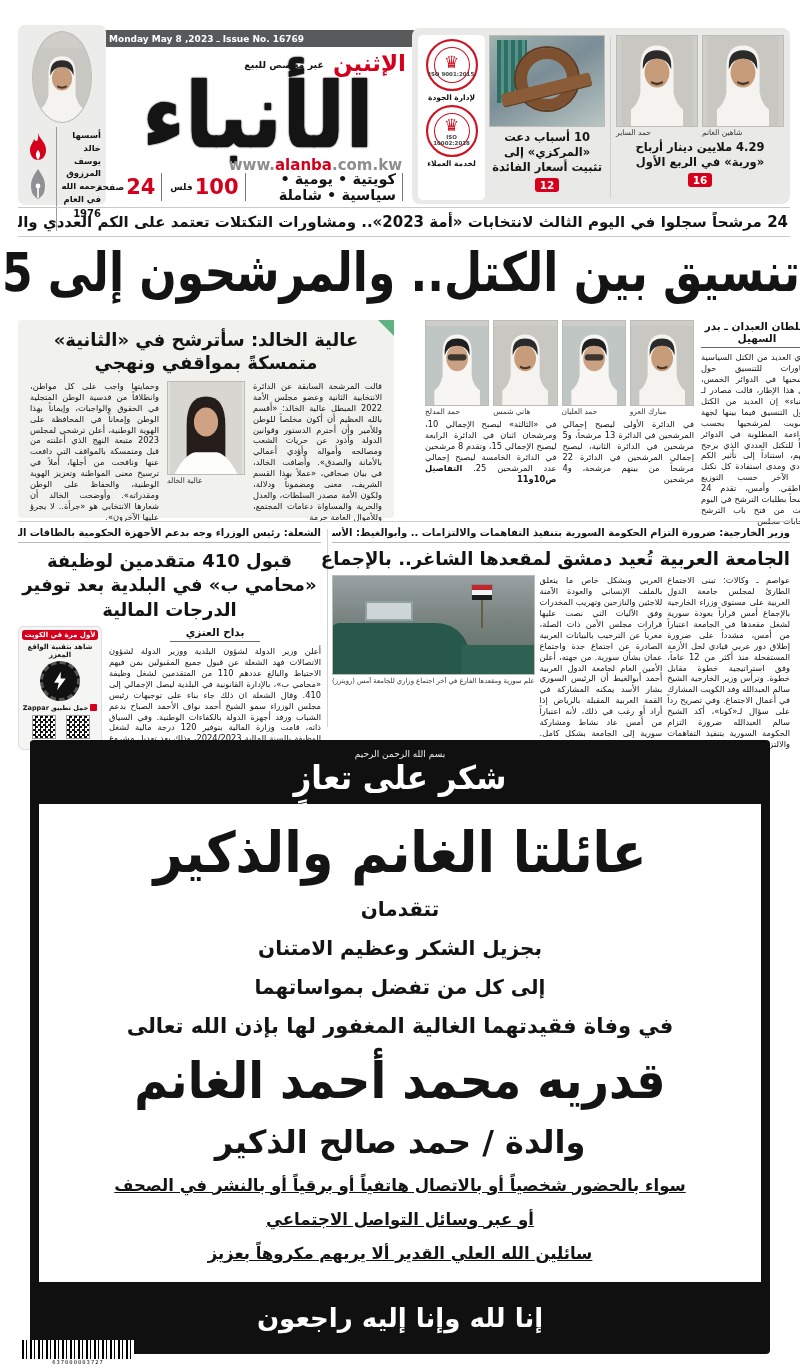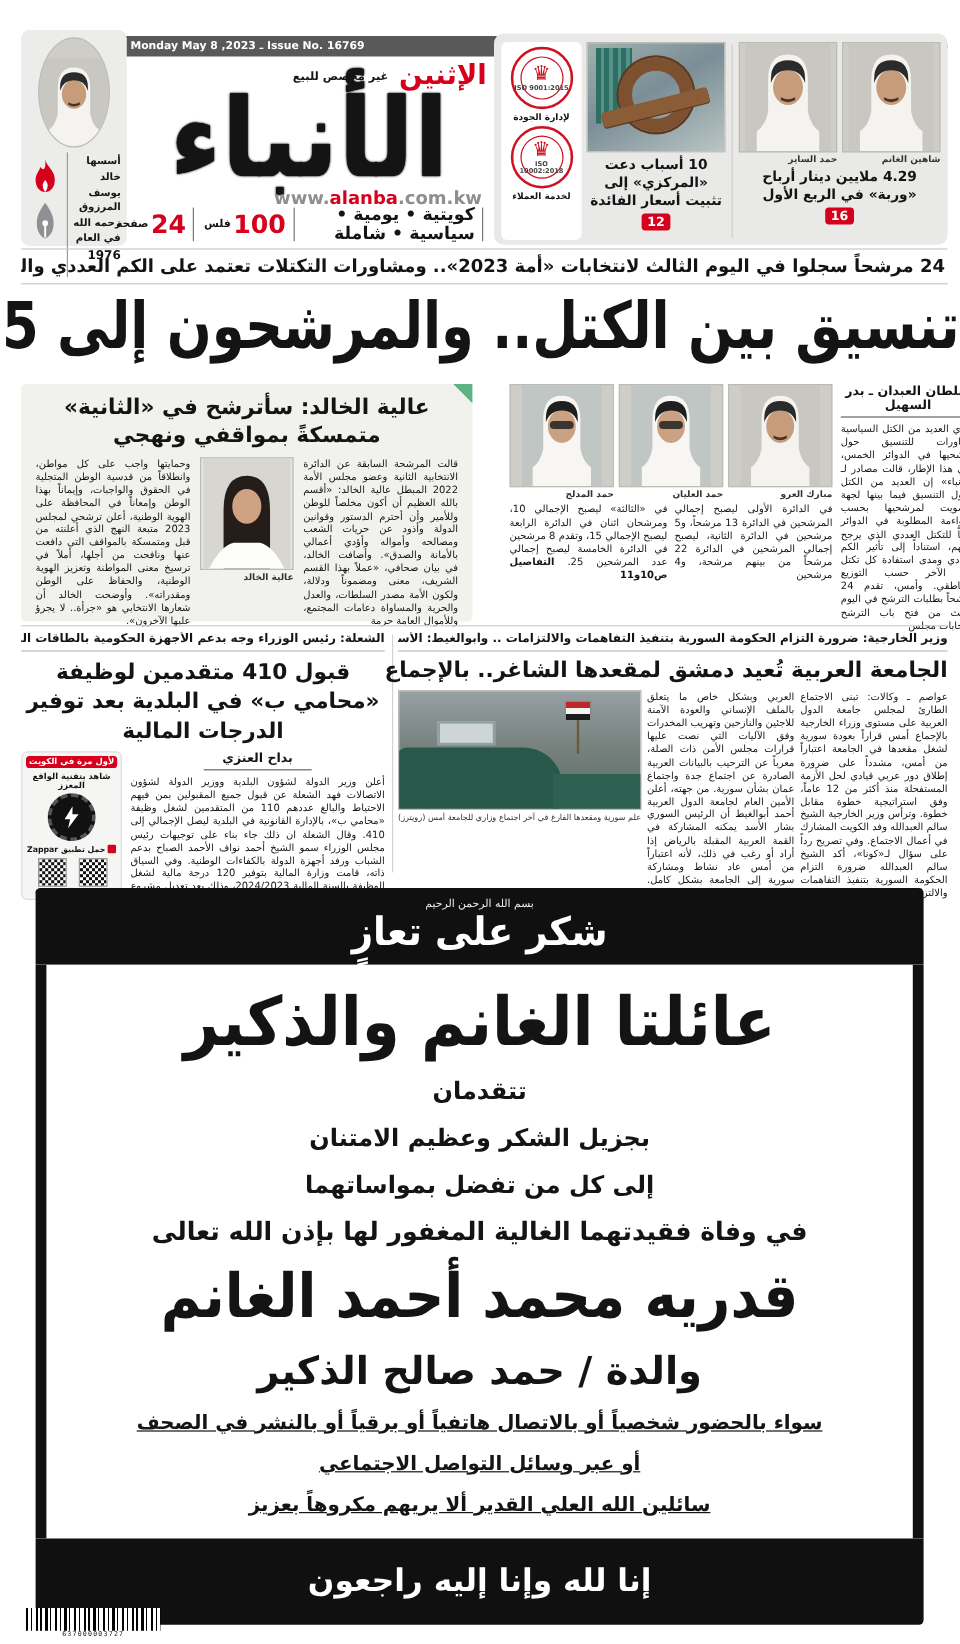--- a/index.html
+++ b/index.html
@@ -41,21 +41,21 @@
   
   .teasers{position:absolute;left:412px;top:28px;width:378px;height:176px;background:#e9e9e7;
            border-radius:8px;padding:7px 6px 4px;display:flex;direction:rtl;}
   .t2{width:176px;display:flex;flex-direction:column;align-items:center;}
   .t1{width:118px;display:flex;flex-direction:column;align-items:center;}
   .t-div{width:1px;background:#cfcfcd;margin:2px 5px;}
   .t-photos{display:flex;direction:rtl;gap:4px;width:100%;}
   .t-photos .ph{flex:1;}
   .ph{height:92px;background:#cfcdc8;overflow:hidden;border:1px solid #bdbbb6;}
   .ph svg{width:100%;height:100%;display:block;}
-  .pcap{font-size:7.5px;font-weight:bold;color:#333;text-align:right;margin-top:1px;}
+  .pcap{font-size:7.5px;font-weight:normal;color:#333;text-align:left;margin-top:1px;}
   .t-head{font-size:11.5px;font-weight:bold;text-align:center;line-height:1.3;margin-top:3px;}
   .badge{background:#d6001c;color:#fff;font-weight:bold;font-size:10.5px;border-radius:3px;
          padding:0 5px;margin-top:3px;line-height:14px;}
   .isocol{width:72px;background:#fff;border-radius:5px;margin-right:4px;padding:3px 2px;text-align:center;}
   .seal{width:52px;height:52px;margin:1px auto 0;border-radius:50%;border:2px solid #cf1020;
         box-shadow:inset 0 0 0 6px #fff,inset 0 0 0 7px #cf1020;display:flex;flex-direction:column;
         align-items:center;justify-content:center;}
   .seal .crown{color:#cf1020;font-size:17px;line-height:1;}
   .seal .code{font-size:5.5px;font-weight:bold;color:#444;}
   .sealcap{font-size:7.5px;font-weight:bold;margin:2px 0 3px;}
@@ -338,20 +338,32 @@
                 <ellipse cx="30" cy="31" rx="10.5" ry="12.5" fill="#caa183"></ellipse>
                 <path d="M18 25 Q18 12 30 12 Q42 12 42 25 L42 28 Q39 19 30 19 Q21 19 18 28 Z" fill="#1f1f1f"></path>
                 <rect x="21" y="27" width="18" height="6" rx="3" fill="#222" opacity="0.85"></rect>
               </svg>
             </div>
           <div class="pcap">حمد العليان</div>
         </div>
         <div class="pt">
           <div class="ph">
               <svg viewBox="0 0 60 76" preserveAspectRatio="xMidYMax meet" style="width:100%;height:100%">
+                <rect width="60" height="76" fill="#c9c7c2"></rect>
+                <path d="M8 76 L8 62 Q14 58 16 48 L16 26 Q16 8 30 8 Q44 8 44 26 L44 48 Q46 58 52 62 L52 76 Z" fill="#f4f3ef"></path>
+                <ellipse cx="30" cy="31" rx="10.5" ry="12.5" fill="#c69c7b"></ellipse>
+                <path d="M18 25 Q18 12 30 12 Q42 12 42 25 L42 28 Q39 19 30 19 Q21 19 18 28 Z" fill="#2b2b2b"></path>
+                <path d="M25 38 Q30 41 35 38 L35 40 Q30 43 25 40 Z" fill="#4a3426"></path>
+              </svg>
+            </div>
+          <div class="pcap">هاني شمس</div>
+        </div>
+        <div class="pt">
+          <div class="ph">
+              <svg viewBox="0 0 60 76" preserveAspectRatio="xMidYMax meet" style="width:100%;height:100%">
                 <rect width="60" height="76" fill="#bfc6c4"></rect>
                 <path d="M8 76 L8 62 Q14 58 16 48 L16 26 Q16 8 30 8 Q44 8 44 26 L44 48 Q46 58 52 62 L52 76 Z" fill="#f7f6f2"></path>
                 <ellipse cx="30" cy="31" rx="10.5" ry="12.5" fill="#caa183"></ellipse>
                 <path d="M18 25 Q18 12 30 12 Q42 12 42 25 L42 28 Q39 19 30 19 Q21 19 18 28 Z" fill="#1f1f1f"></path>
                 <rect x="21" y="27" width="18" height="6" rx="3" fill="#222" opacity="0.85"></rect>
               </svg>
             </div>
           <div class="pcap">حمد المدلج</div>
         </div>
       </div>

